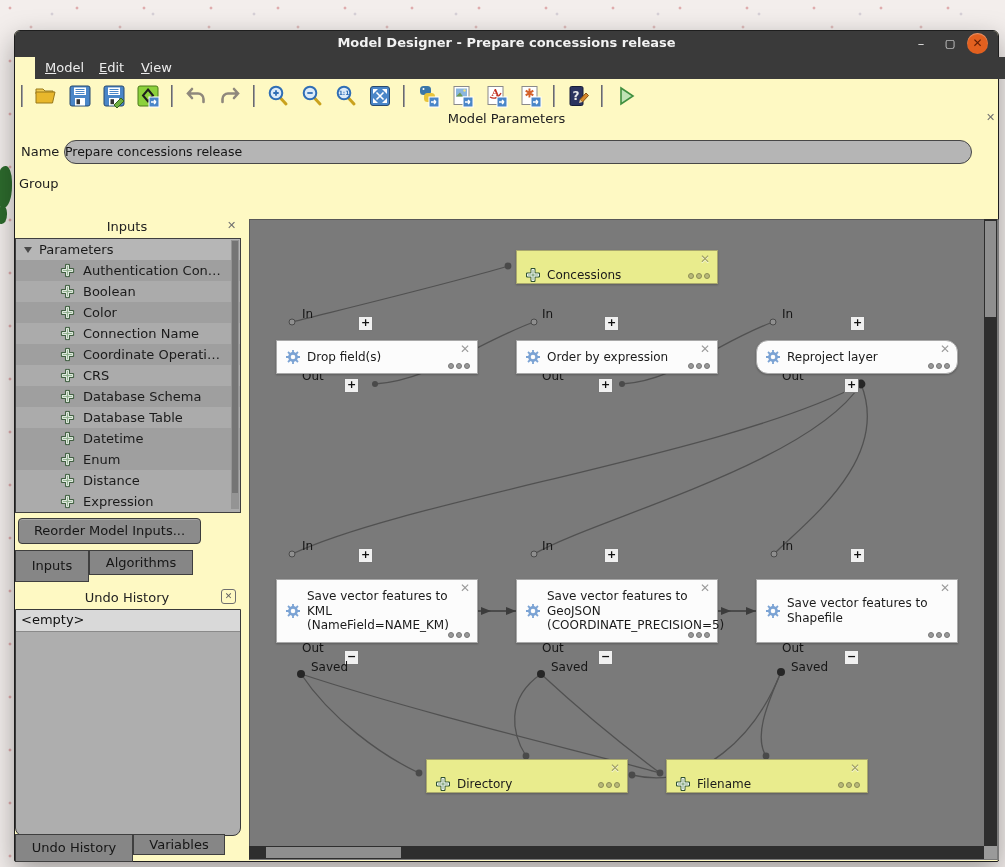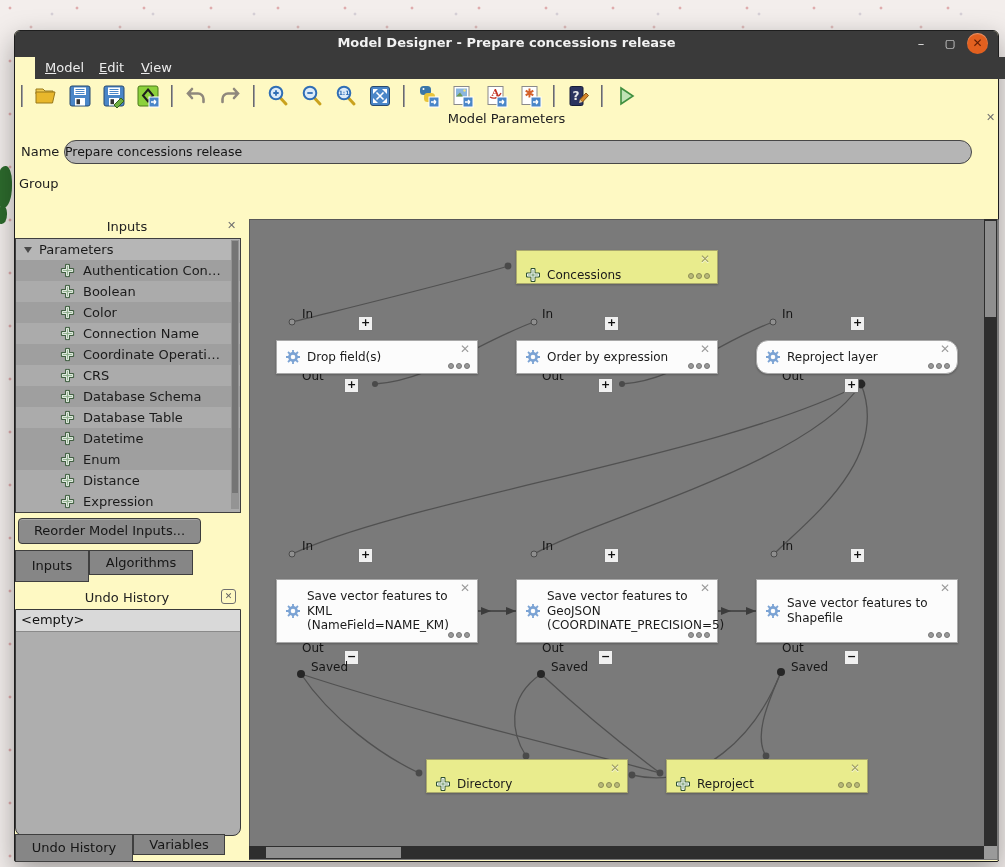--- a/index.html
+++ b/index.html
@@ -565,21 +565,21 @@
         <i></i>
         <i></i>
       </span>
   </div>
 
   <div class="pnode" style="left:651px;top:728px;">
     <svg class="nicon" width="16" height="16" viewBox="0 0 16 16">
         <path d="M6 1.5h4V6h4.5v4H10v4.5H6V10H1.5V6H6z" fill="#8fae8c" stroke="#2f5030"></path>
         <path d="M7 2.5h2V7h4.5v2H9v4.5H7V9H2.5V7H7z" fill="none" stroke="#eef4ee" stroke-width="1"></path>
       </svg>
-    <span class="nlabel">Reproject</span>
+    <span class="nlabel">Filename</span>
     <span class="nx">✕</span>
     <span class="ndots">
         <i></i>
         <i></i>
         <i></i>
       </span>
   </div>
 
   <div class="hscroll">
       <i></i>

